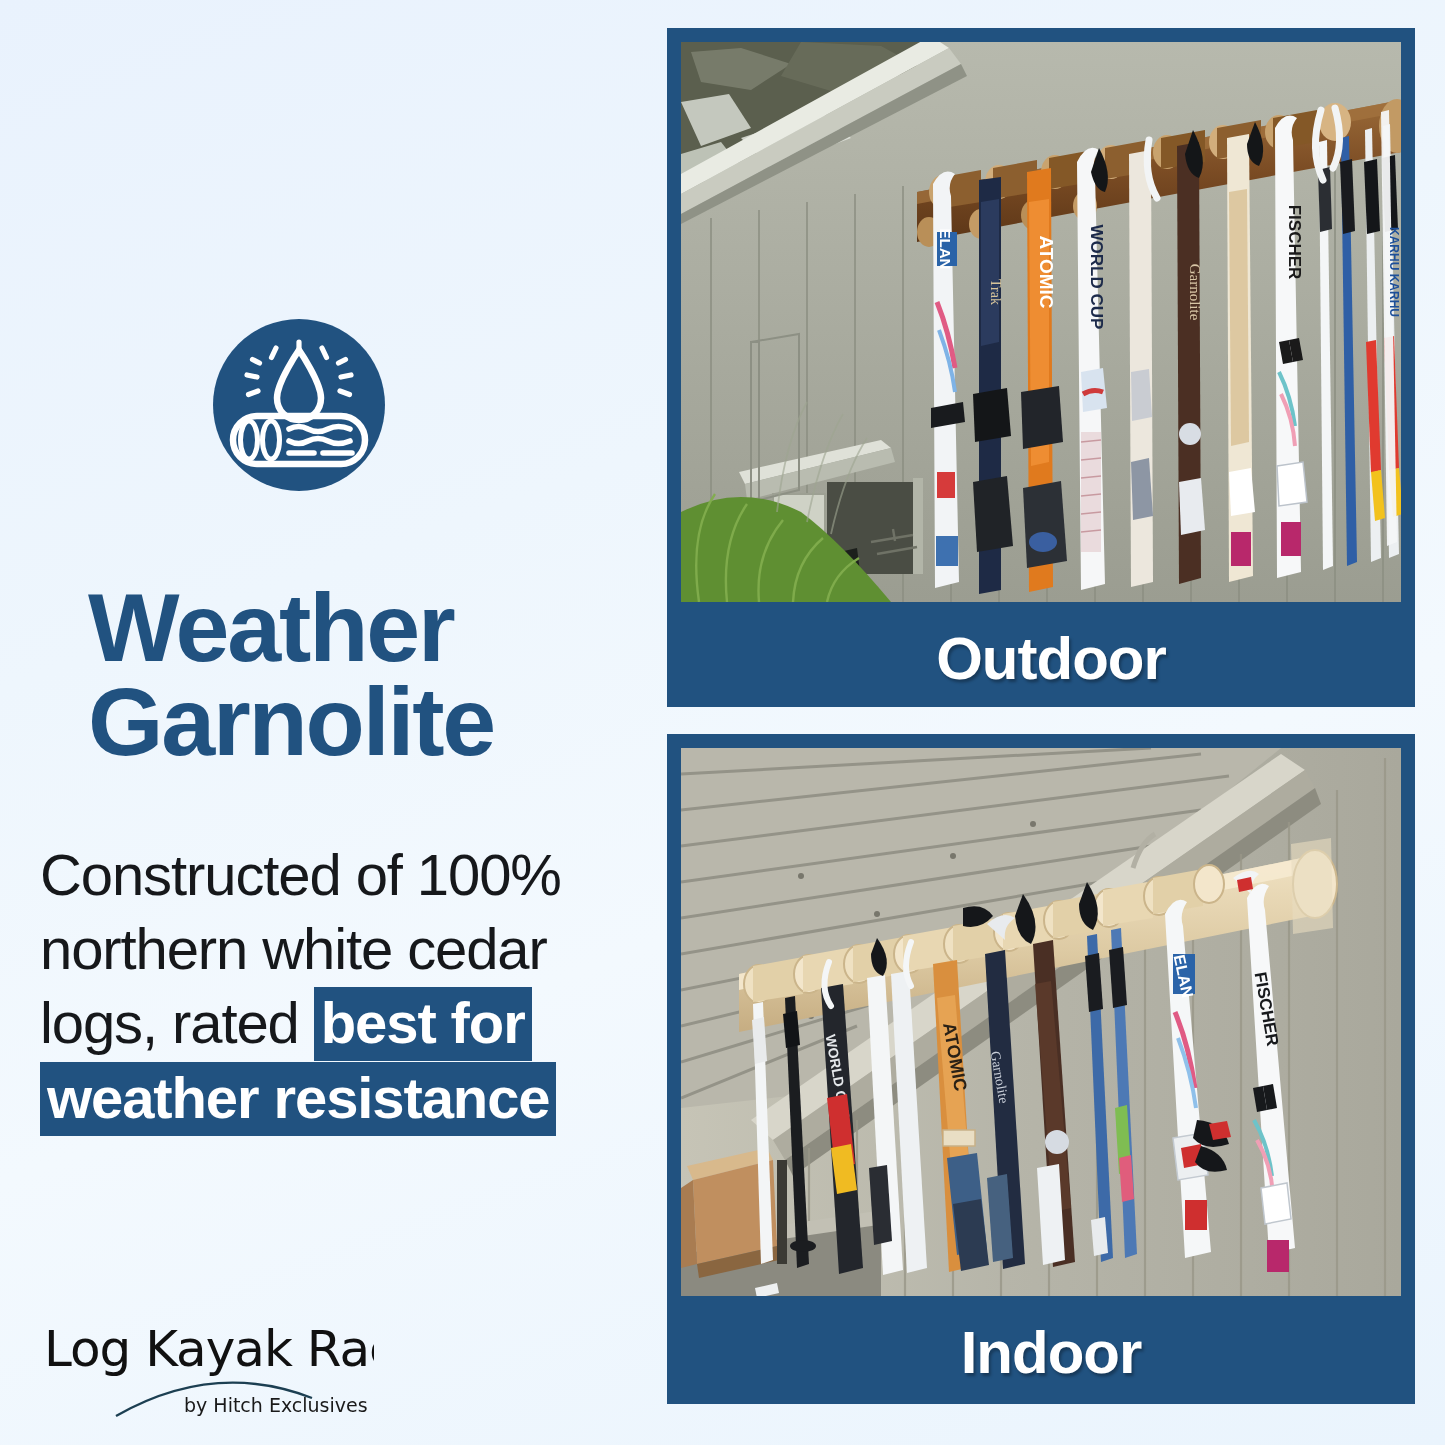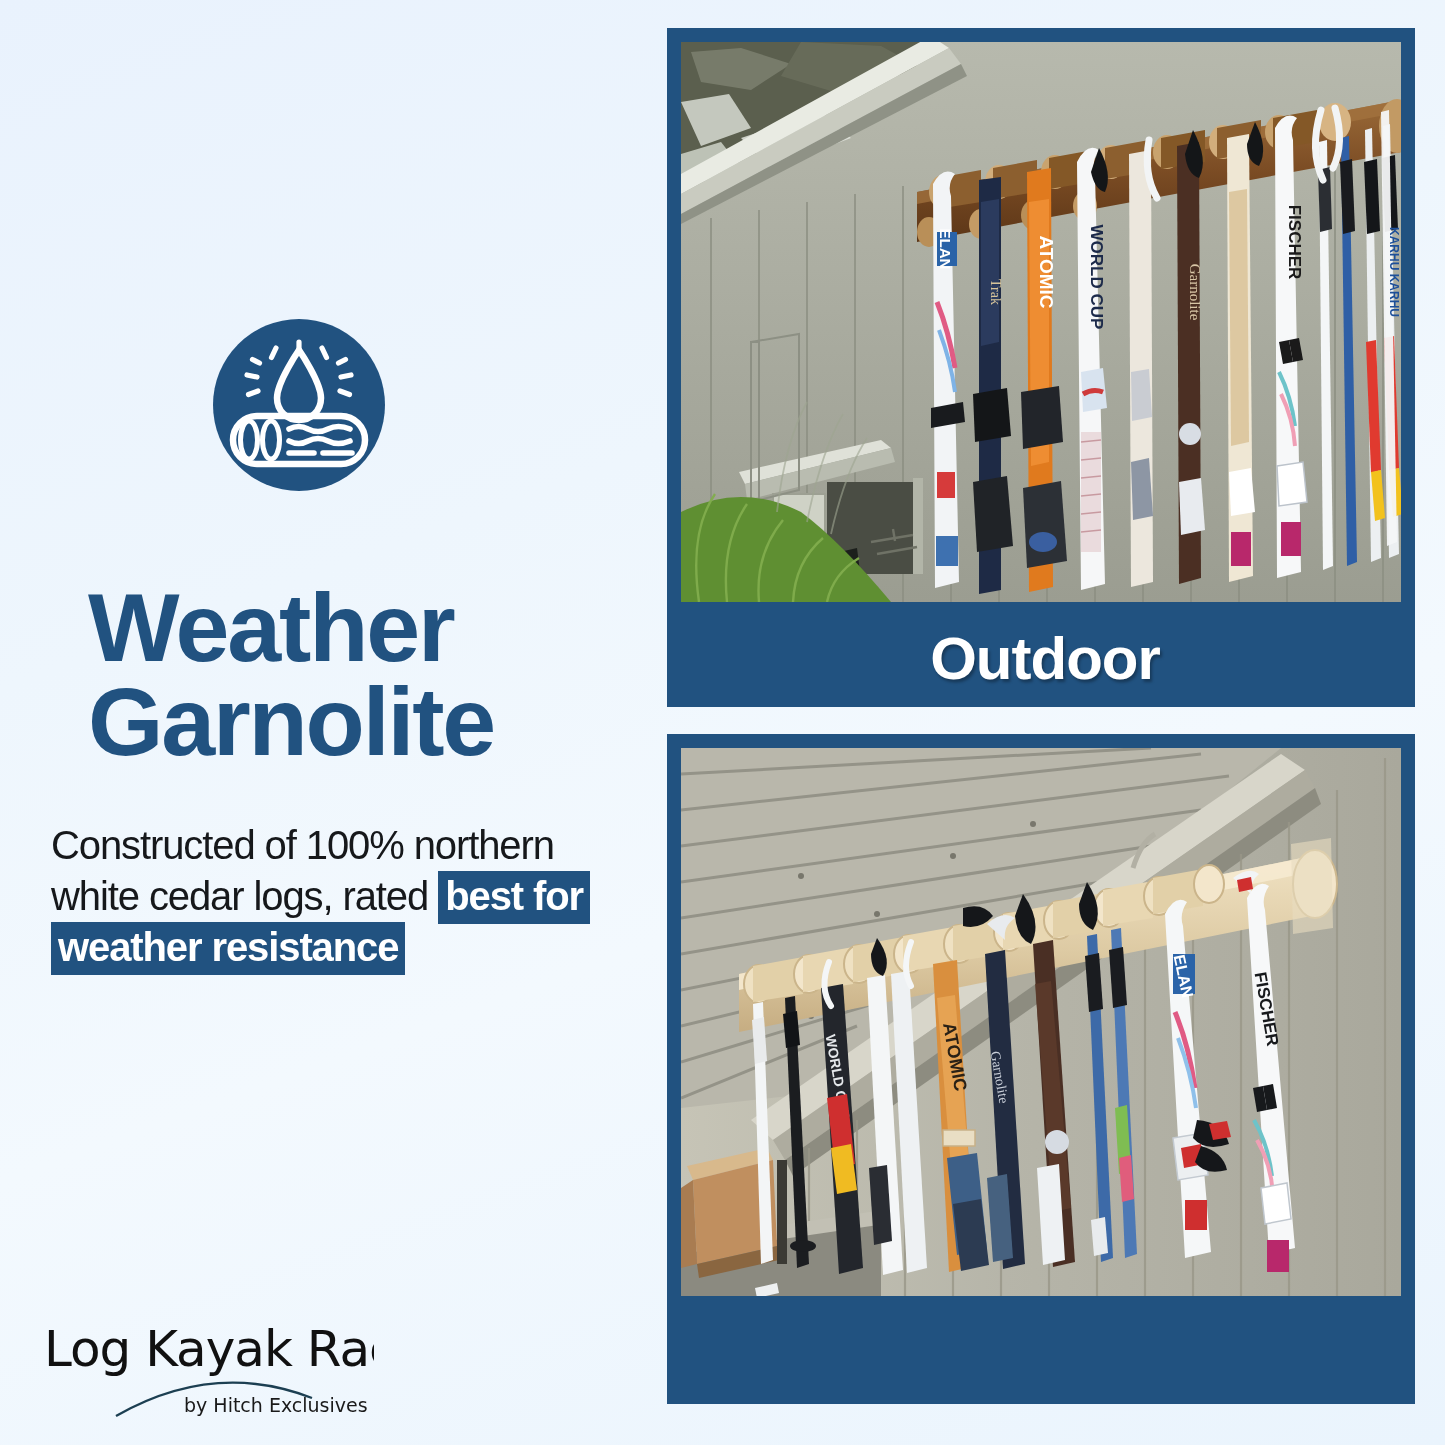--- a/index.html
+++ b/index.html
@@ -48,24 +48,24 @@
     font-size: 97px;
     font-weight: 700;
     line-height: 0.97;
     letter-spacing: -2.2px;
     margin-left: 32px;
   }
   .headline .hl-line { display: block; }
 
   .body-copy {
     position: absolute;
-    left: 51px;
+    left: 40px;
     top: 780px;
     width: 590px;
-    font-size: 40px;
+    font-size: 58px;
     line-height: 1.28;
     color: #16181b;
     letter-spacing: -1.1px;
   }
   .body-copy .plain { color: #16181b; }
   .hl-mark {
     background: #215280;
     color: #ffffff;
     font-weight: 700;
     padding: 3px 7px 6px 7px;
@@ -107,21 +107,21 @@
     background: #9aa097;
   }
   .panel-top .photo-frame {
     left: 14px; top: 14px; width: 720px; height: 560px;
   }
   .panel-bottom .photo-frame {
     left: 14px; top: 14px; width: 720px; height: 548px;
   }
   .panel-caption {
     position: absolute;
-    left: 4px;
+    left: 10px;
     width: 100%;
     text-align: center;
     color: #ffffff;
     font-size: 60px;
     font-weight: 700;
     letter-spacing: -1px;
     text-shadow: 2px 3px 3px rgba(0,0,0,0.30);
   }
   .panel-top .panel-caption { top: 596px; }
   .panel-bottom .panel-caption { top: 584px; }
@@ -611,15 +611,16 @@
             <path d="M196 190 q16 22 6 38 q-12 -4 -12 -22 Z"></path>
           </g>
 
           <g stroke="#f4f6f7" stroke-width="6" fill="none" stroke-linecap="round">
             <path d="M230 194 q-10 26 0 44"></path>
             <path d="M148 214 q-10 26 2 44"></path>
           </g>
         </g>
       </svg>
     </div>
+    <div class="panel-caption">Indoor</div>
   </div>
 
 </div>
 
 </body></html>

